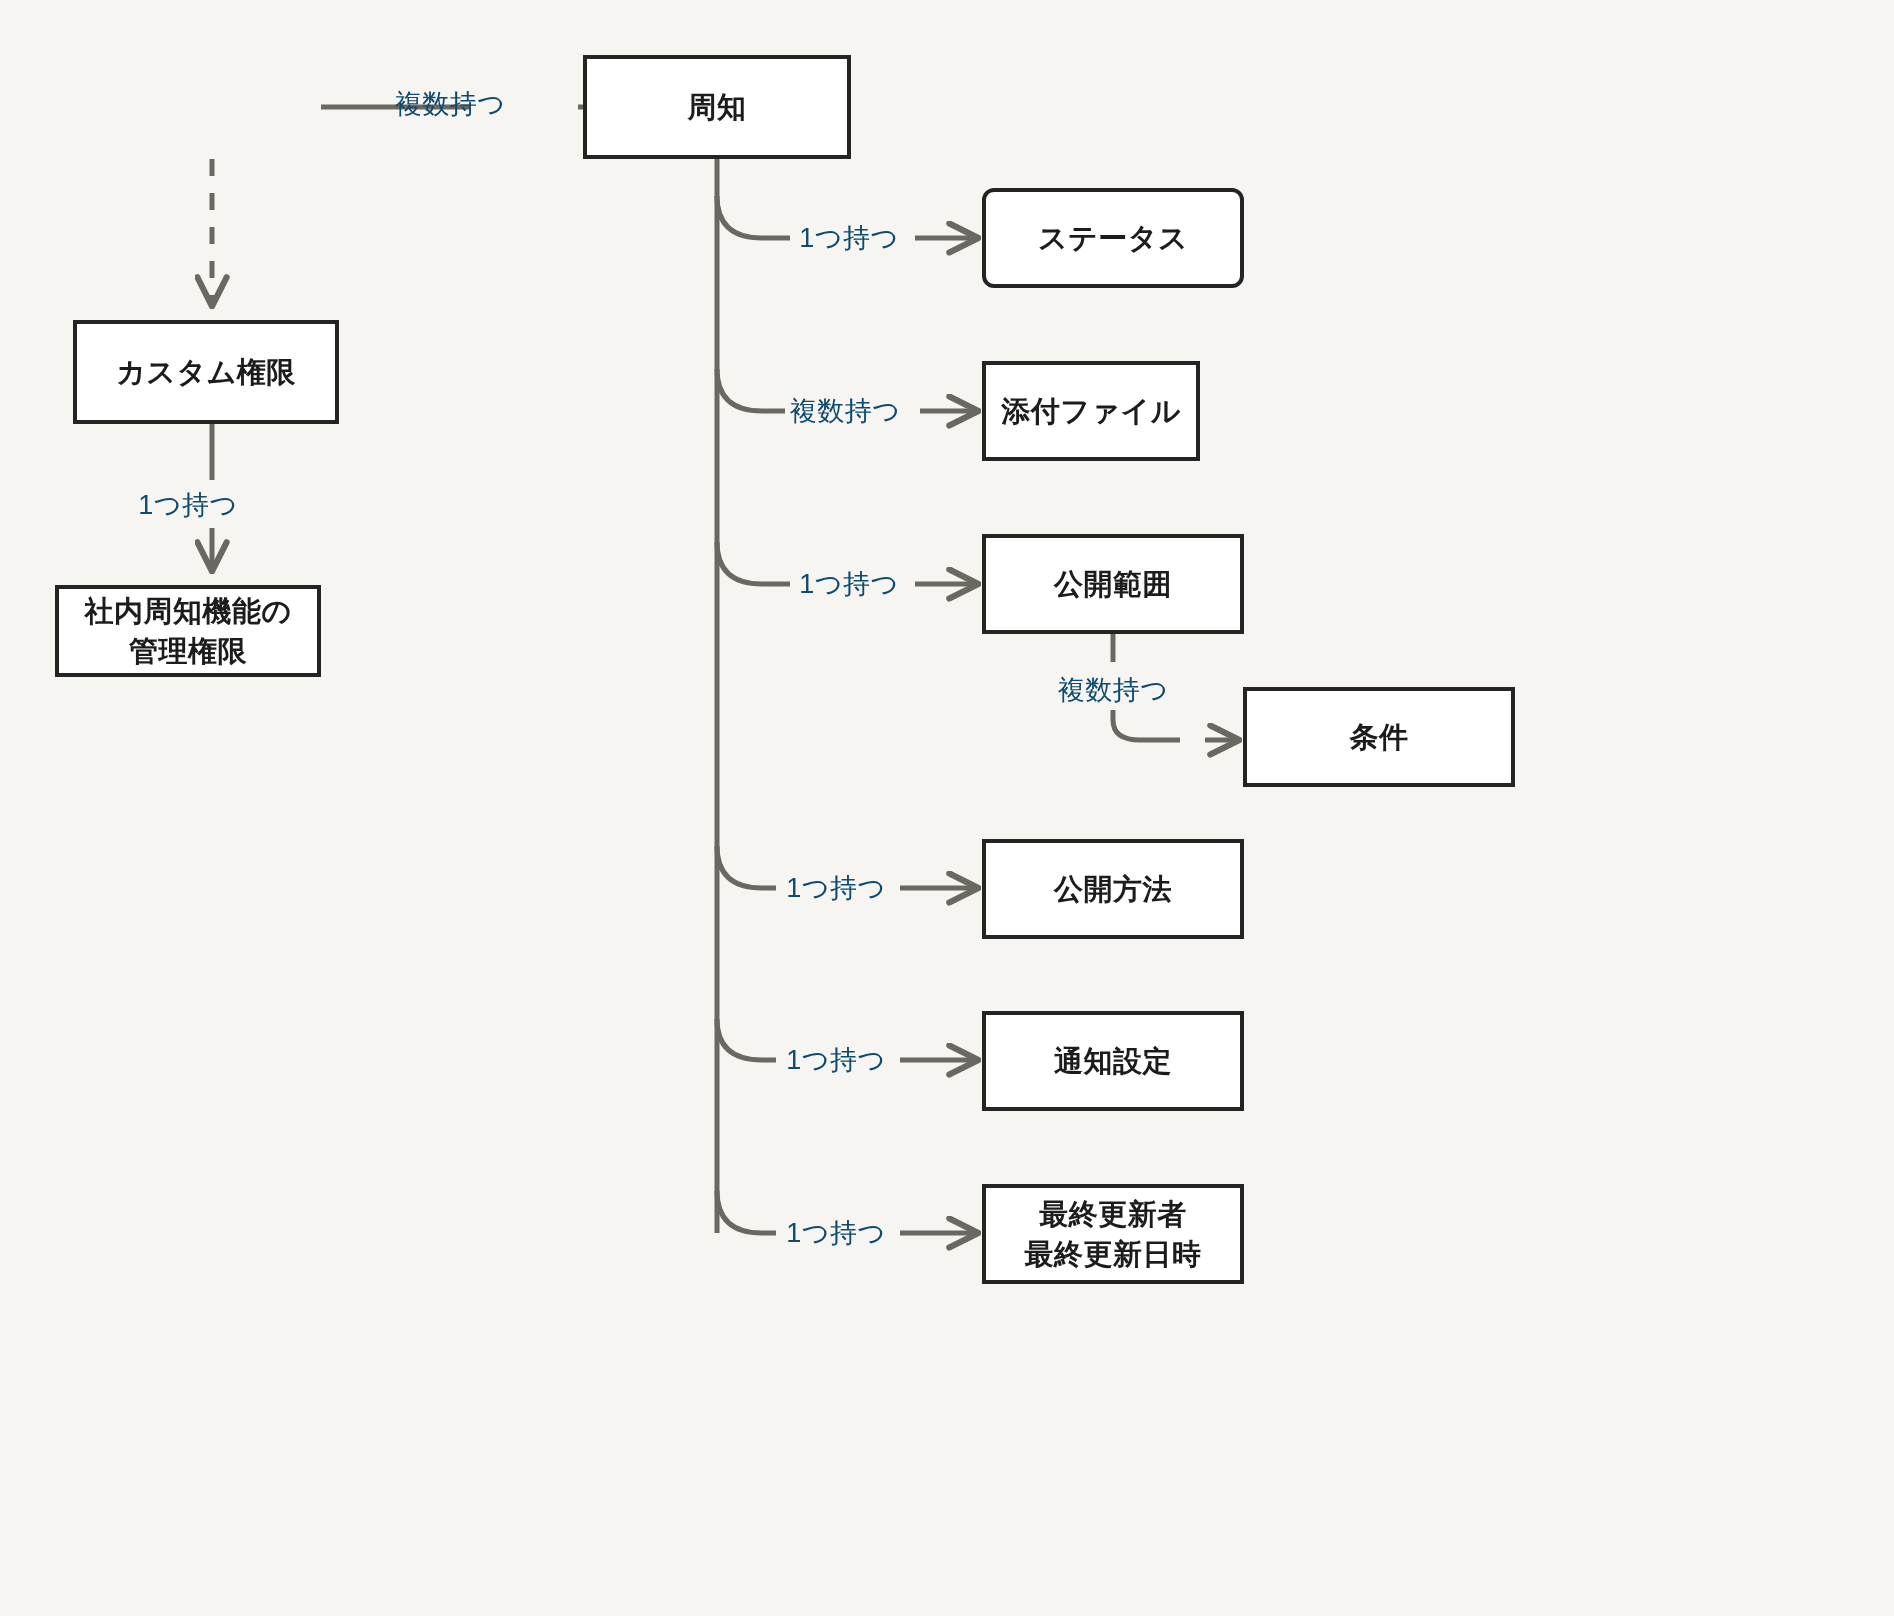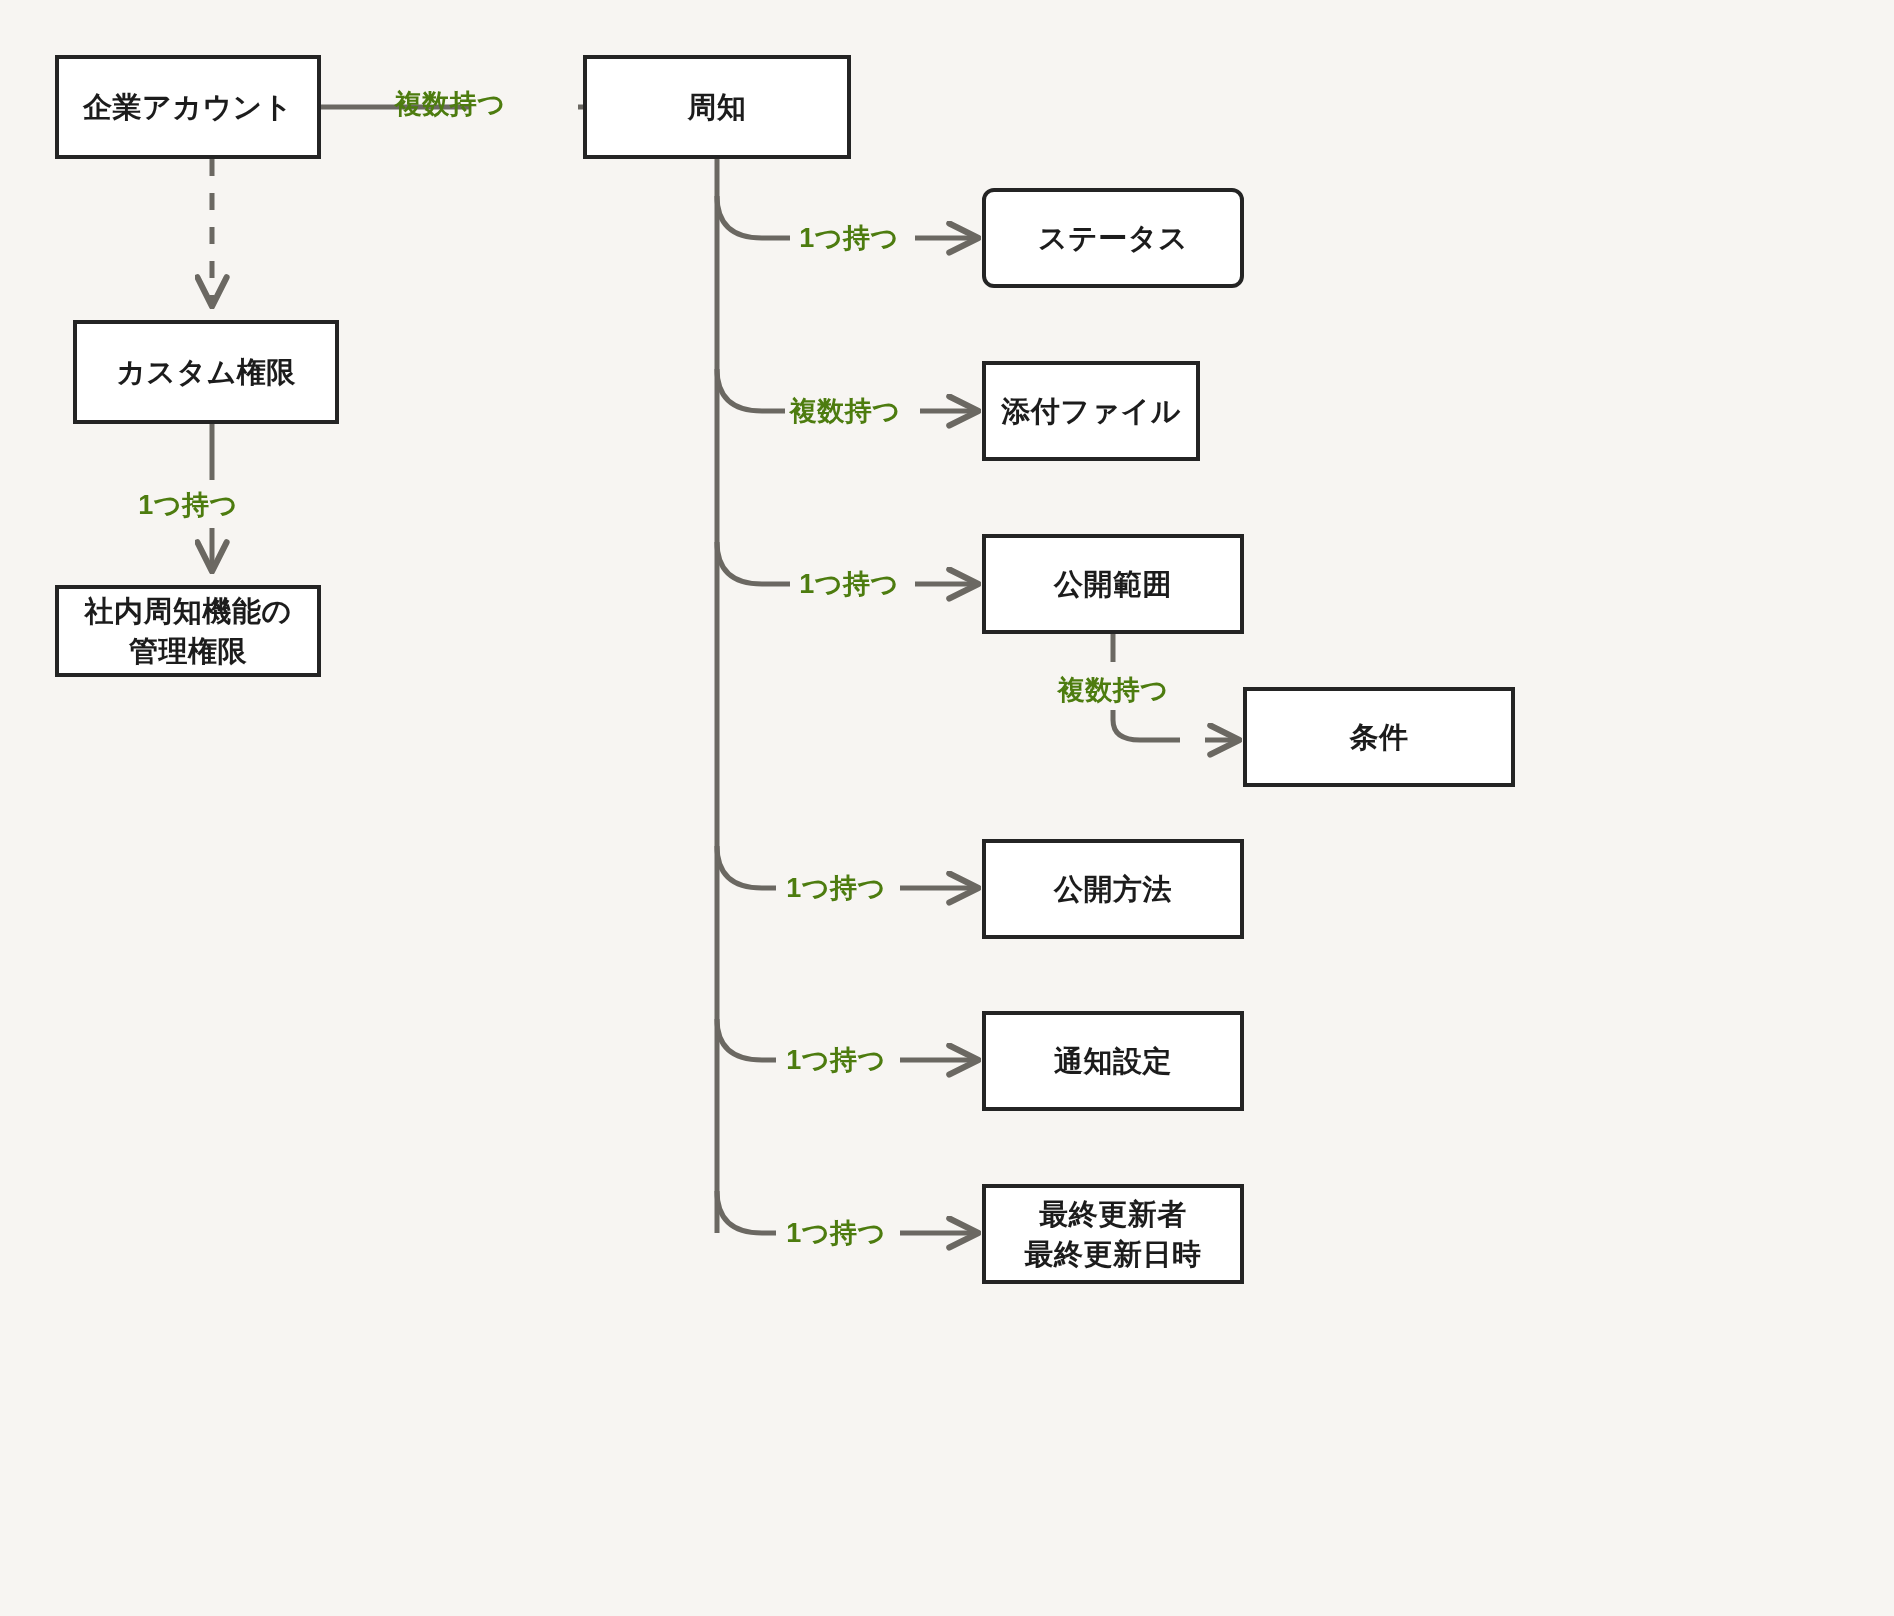--- a/index.html
+++ b/index.html
@@ -40,23 +40,23 @@
     font-size: 29px;
     line-height: 1.38;
     letter-spacing: 0.5px;
   }
   .node .label {
     display: block;
     white-space: pre-line;
   }
   .edge-label {
     position: absolute;
-    color: #4d7c0f;
+    color: #0c4a6e;
     font-size: 27px;
-    font-weight: bold;
+    font-weight: normal;
     letter-spacing: 0.5px;
     white-space: nowrap;
     line-height: 1;
     transform: translate(-50%, -50%);
   }
 </style>
 </head>
 <body>
 
 <div id="canvas">
@@ -119,23 +119,20 @@
       <path d="M 717 1019 Q 717 1060 762 1060 L 776 1060" fill="none" stroke="#6b6862" stroke-width="5"></path>
       <path d="M 977 1060 L 900 1060" fill="none" stroke="#6b6862" stroke-width="5" marker-start="url(#arrow)"></path>
     </g>
 
     <g>
       <path d="M 717 1191 Q 717 1233 762 1233 L 776 1233" fill="none" stroke="#6b6862" stroke-width="5"></path>
       <path d="M 977 1233 L 900 1233" fill="none" stroke="#6b6862" stroke-width="5" marker-start="url(#arrow)"></path>
     </g>
   </svg>
 
-  <div class="node" style="left:55px; top:55px; width:266px; height:104px;">
-    <span class="label">企業アカウント</span>
-  </div>
 
   <div class="node" style="left:73px; top:320px; width:266px; height:104px;text-align:right;">
     <span class="label">カスタム権限</span>
   </div>
 
   <div class="node" style="left:55px; top:585px; width:266px; height:92px;">
     <span class="label">社内周知機能の
 管理権限</span>
   </div>
 

